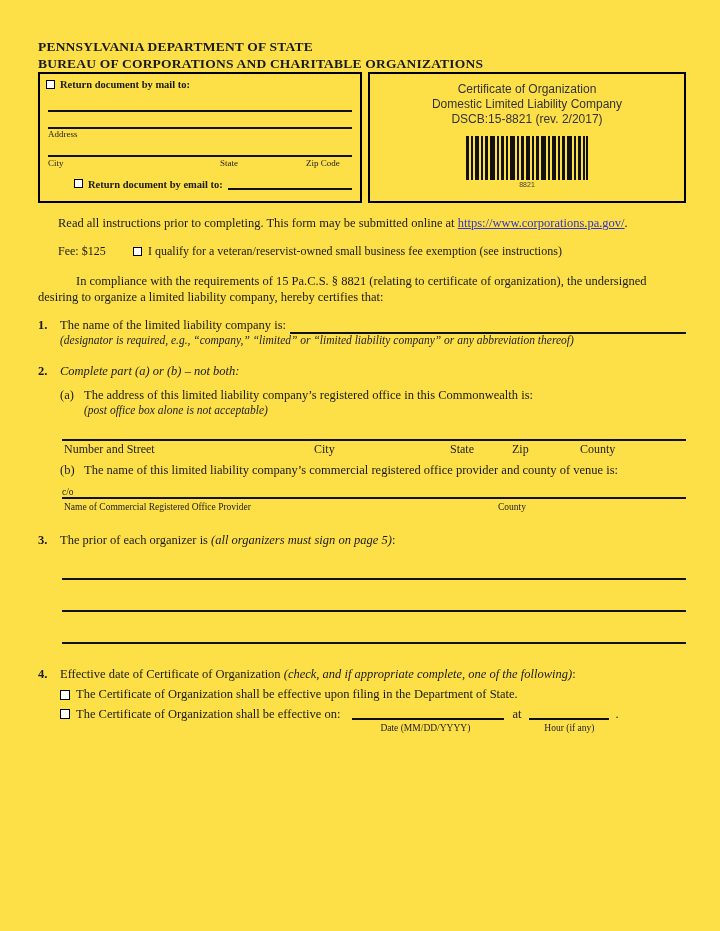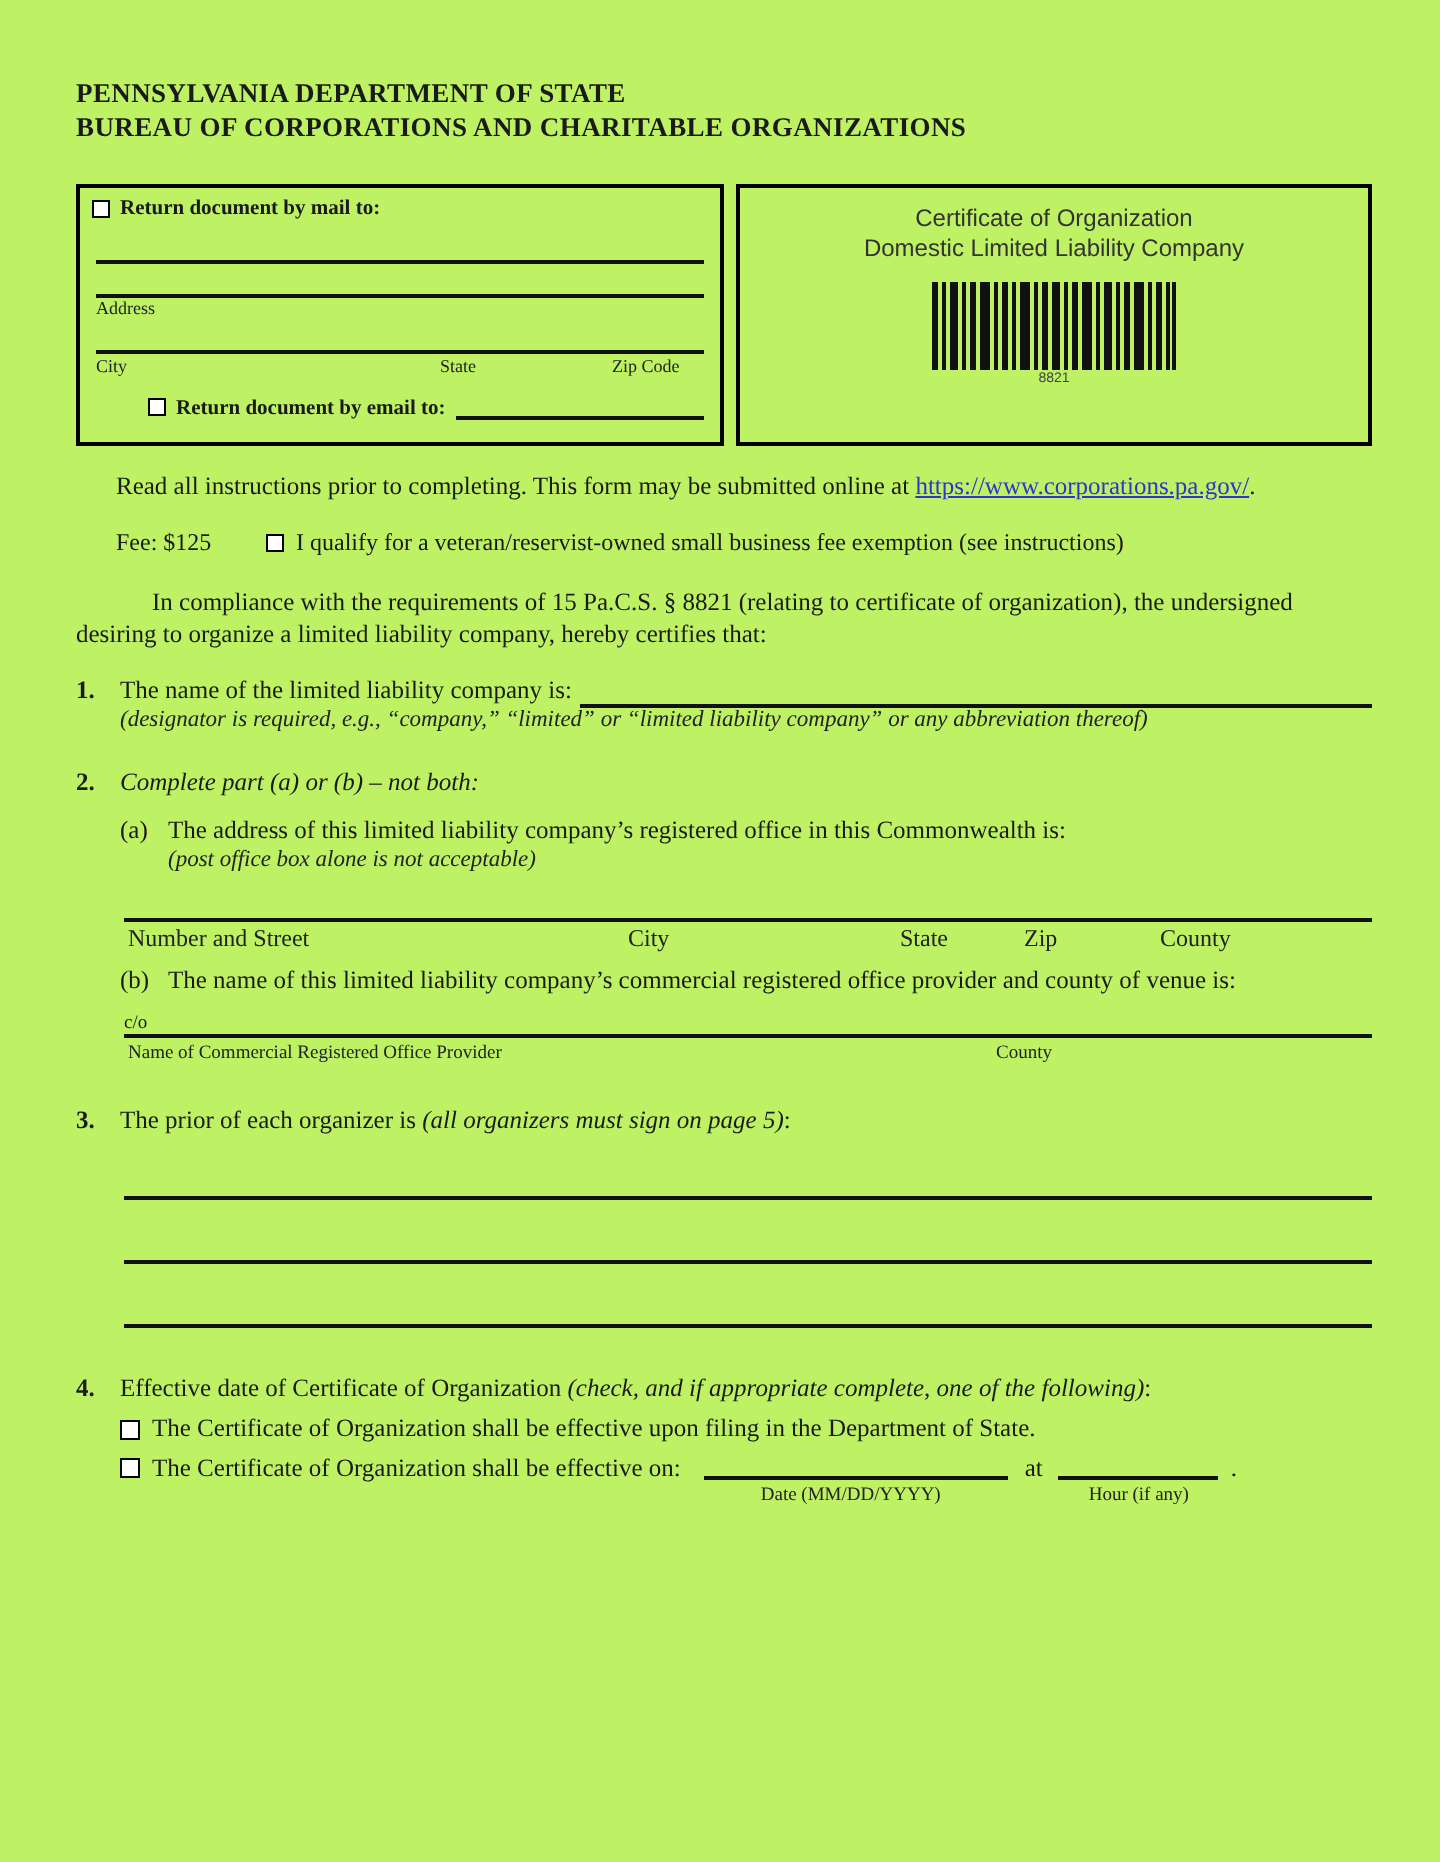--- a/index.html
+++ b/index.html
@@ -1,32 +1,32 @@
 <!DOCTYPE html>
 <html><head>
 <meta charset="utf-8">
 <style>
   * { margin:0; padding:0; box-sizing:border-box; }
   html,body { background:#ffffff; }
   .page {
     position:relative;
     width:720px; height:931px;
-    background:#bef264;
+    background:#fde047;
     font-family:"Liberation Serif", serif;
     color:#1a1a1a;
     margin:0 auto;
     overflow:hidden;
   }
   .content { position:absolute; left:38px; top:38px; width:648px; }
 
   
   .hdr { font-weight:bold; font-size:13.5px; line-height:17px; letter-spacing:0.2px; }
 
   
-  .boxrow { display:flex; gap:6px; margin-top:20px; }
+  .boxrow { display:flex; gap:6px; margin-top:0; }
   .fbox { border:2px solid #000; height:131px; }
   .mailbox { width:324px; padding:5px 6px 4px 6px; }
   .titlebox { flex:1; padding:8px 6px 4px 6px; text-align:center;
               font-family:"Liberation Sans", sans-serif; }
 
   .cbrow { display:flex; align-items:center; gap:5px; }
   .cb { width:9px; height:9px; border:1.3px solid #000; background:#fff; flex:0 0 auto; }
   .boldlbl { font-weight:bold; font-size:10.5px; }
 
   .wline { border-bottom:2px solid #111; }
@@ -130,20 +130,21 @@
         <div class="emailrow">
           <span class="cb"></span>
           <span class="boldlbl">Return document by email to:</span>
           <span class="email-line"></span>
         </div>
       </div>
 
       <div class="fbox titlebox">
         <div class="tb-line">Certificate of Organization</div>
         <div class="tb-line">Domestic Limited Liability Company</div>
+        <div class="tb-line">DSCB:15-8821 (rev. 2/2017)</div>
         <div class="barcode-wrap">
           <svg width="122" height="44">
             <rect x="0" y="0" width="3" height="44" fill="#111"></rect>
             <rect x="5" y="0" width="2" height="44" fill="#111"></rect>
             <rect x="9" y="0" width="4" height="44" fill="#111"></rect>
             <rect x="15" y="0" width="2" height="44" fill="#111"></rect>
             <rect x="19" y="0" width="3" height="44" fill="#111"></rect>
             <rect x="24" y="0" width="5" height="44" fill="#111"></rect>
             <rect x="31" y="0" width="2" height="44" fill="#111"></rect>
             <rect x="35" y="0" width="3" height="44" fill="#111"></rect>

